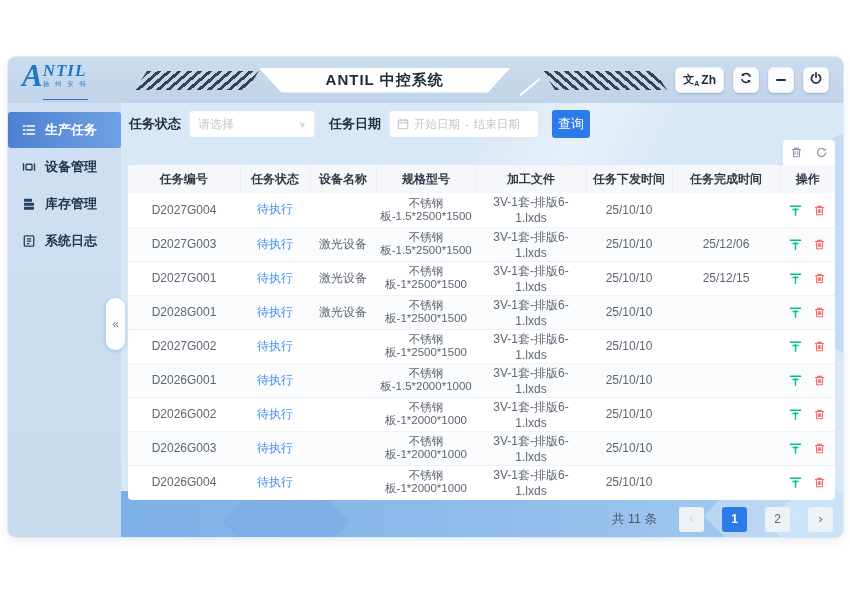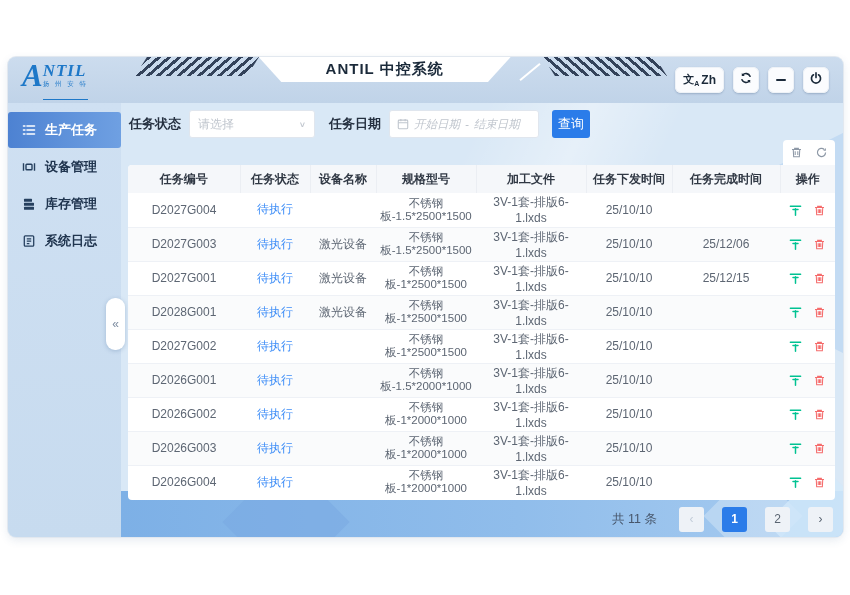--- a/index.html
+++ b/index.html
@@ -11,21 +11,21 @@
 
   
   .titlebar { position:absolute; left:0; top:0; right:0; height:46px;
     background:linear-gradient(180deg,#ccdcee 0%,#c0d3e8 100%); display:flex; align-items:center; z-index:5; }
   .logo { width:118px; padding-left:14px; display:flex; align-items:flex-start; color:#1e78c8; }
   .logo-a { font-family:"Liberation Serif","DejaVu Serif",serif; font-style:italic; font-size:31px; font-weight:bold; line-height:30px; }
   .logo-right { display:flex; flex-direction:column; margin-top:2px; border-bottom:1.5px solid #1e78c8; padding-bottom:10px; }
   .logo-ntil { font-family:"Liberation Serif","DejaVu Serif",serif; font-style:italic; font-size:17px; font-weight:bold; letter-spacing:1px; line-height:16px; }
   .logo-sub { font-size:6.5px; letter-spacing:2px; color:#1e78c8; margin-top:1px; }
 
-  .banner-zone { flex:1; display:flex; justify-content:center; gap:6px; height:100%; }
+  .banner-zone { flex:1; display:flex; align-items:center; justify-content:center; gap:6px; height:100%; }
   .stripes { width:112px; height:19px; }
   .stripes-left { background:repeating-linear-gradient(118deg,#33425a 0 4px,transparent 4px 9px); transform:skewX(-32deg); }
   .stripes-right { background:repeating-linear-gradient(62deg,#33425a 0 4px,transparent 4px 9px); transform:skewX(32deg); }
   .title-plate { position:relative; width:252px; height:25px; background:#ffffff;
     clip-path:polygon(0 0,100% 0,91% 100%,9% 100%); display:flex; align-items:center; justify-content:center; }
   .title-text { font-size:15px; font-weight:bold; color:#1b2a3a; letter-spacing:1px; }
   .title-accent { width:26px; height:2px; background:#ffffff; transform:rotate(-40deg); margin-top:14px; }
 
   .win-buttons { display:flex; align-items:center; gap:9px; padding-right:14px; }
   .win-btn { height:26px; min-width:26px; background:#fbfcfe; border-radius:6px; display:flex; align-items:center; justify-content:center;
@@ -63,21 +63,21 @@
   .deco-diamond3 { left:120px; bottom:-30px; width:90px; height:90px; background:rgba(120,168,225,.5); transform:rotate(45deg); }
 
   .filter-bar { position:absolute; left:8px; top:6px; height:30px; display:flex; align-items:center; z-index:2; }
   .filter-label { font-size:13px; font-weight:bold; color:#253040; }
   .select-box { margin-left:8px; width:126px; height:28px; background:#ffffff; border:1px solid #e0e6ee; border-radius:3px;
     display:flex; align-items:center; padding:0 8px; cursor:pointer; }
   .select-placeholder { flex:1; font-size:12px; color:#c0c6ce; }
   .chevron { font-size:10px; color:#c0c6ce; transform:scaleY(.8); }
   .date-label { margin-left:14px; }
   .date-box { margin-left:8px; width:150px; height:28px; background:#ffffff; border:1px solid #e0e6ee; border-radius:3px;
-    display:flex; align-items:center; padding:0 7px; gap:5px; cursor:text;font-style:italic; }
+    display:flex; align-items:center; padding:0 7px; gap:5px; cursor:text; }
   .date-ph { font-size:11.5px; color:#c0c6ce; }
   .date-sep { font-size:11.5px; color:#c0c6ce; }
   .cal-icon { color:#c0c6ce; display:flex; }
   .search-btn { margin-left:13px; width:38px; height:28px; background:#2b7ce9; color:#ffffff; font-size:13px;
     border:none; border-radius:3px; cursor:pointer; display:flex; align-items:center; justify-content:center; }
 
   .table-toolbar { position:absolute; right:8px; top:37px; height:25px; width:52px; background:#ffffff; border-radius:4px 4px 0 0;
     display:flex; align-items:center; justify-content:center; gap:12px; z-index:2; color:#8d98a6; }
   .tb-icon { display:flex; cursor:pointer; }
 

